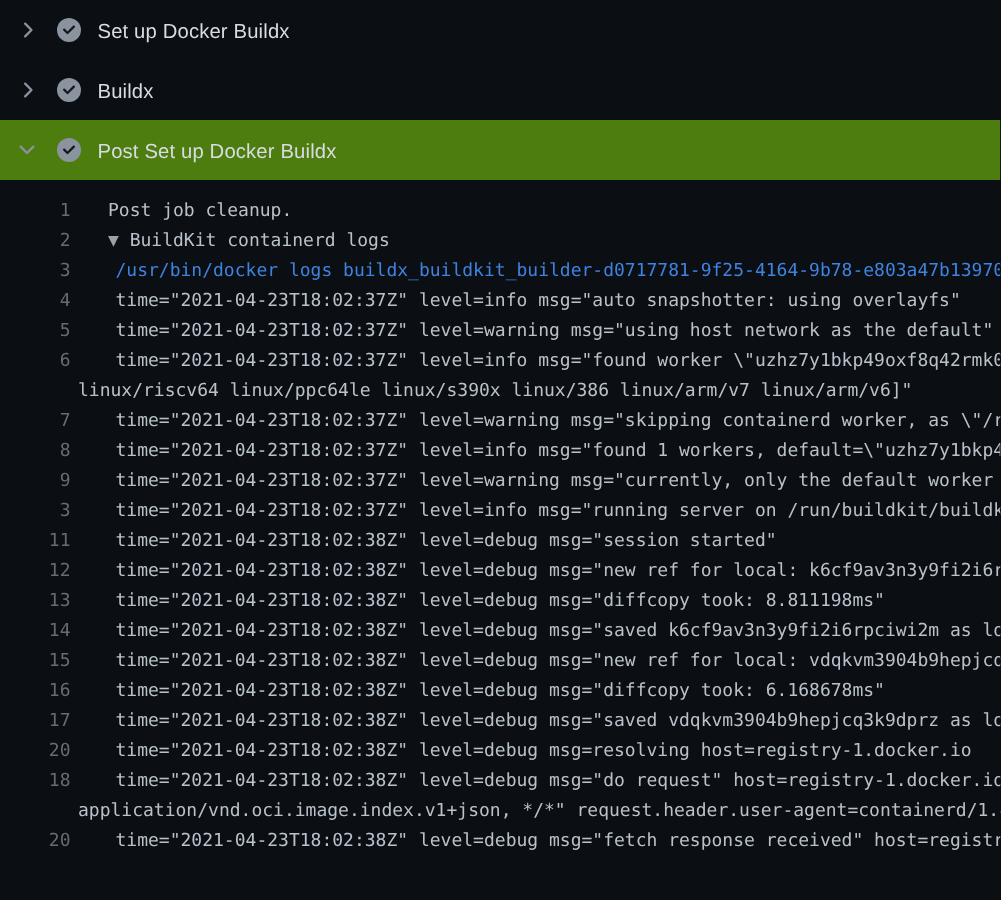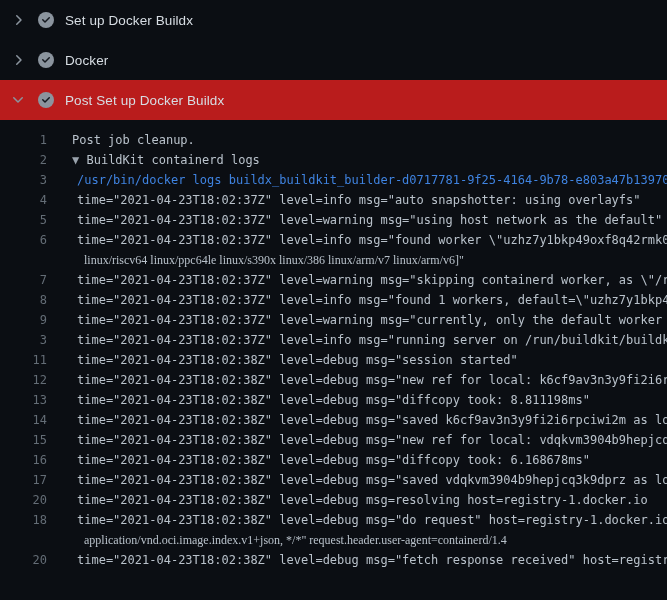--- a/index.html
+++ b/index.html
@@ -14,21 +14,21 @@
   
   .steps { width: 100%; }
   .step-row {
     display: flex;
     align-items: center;
     height: 40px;
     padding-left: 10px;
     box-sizing: border-box;
     cursor: pointer;
   }
-  .step-row.expanded { background: #b91c1c; }
+  .step-row.expanded { background: #4d7c0f; }
   .step-chevron {
     width: 16px; height: 16px;
     display: flex; align-items: center; justify-content: center;
     margin-right: 12px;
     flex: none;
   }
   .step-status {
     width: 16px; height: 16px;
     margin-right: 11px;
     flex: none;
@@ -52,21 +52,21 @@
   .log-ln {
     position: absolute; left: 0; top: 0;
     width: 47px;
     text-align: right;
     color: #646d76;
     cursor: pointer;
   }
   .log-txt { position: absolute; top: 0; white-space: pre; }
   .indent-base  .log-txt { left: 72px; }
   .indent-group .log-txt { left: 77px; }
-  .indent-wrap  .log-txt { left: 84px; font-family: Liberation Serif, serif; }
+  .indent-wrap  .log-txt { left: 52px; }
   .kind-command .log-txt { color: #3f83e0; }
   .group-marker { color: #9aa3ad; cursor: pointer; }
 </style>
 </head>
 <body>
 
 <div class="app">
   <div class="steps">
   <div class="step-row">
     <span class="step-chevron">
@@ -88,21 +88,21 @@
       <svg width="16" height="16" viewBox="0 0 16 16" aria-hidden="true">
         <path class="chev-path" fill="#8b949e" d="M6.22 3.22a.75.75 0 0 1 1.06 0l4.25 4.25a.75.75 0 0 1 0 1.06l-4.25 4.25a.75.75 0 0 1-1.06-1.06L9.94 8 6.22 4.28a.75.75 0 0 1 0-1.06Z"></path>
       </svg>
     </span>
     <span class="step-status">
       <svg width="16" height="16" viewBox="0 0 16 16" aria-hidden="true">
         <circle cx="8" cy="8" r="8" fill="#8b949e"></circle>
         <path fill="#14181f" d="M11.78 5.22a.75.75 0 0 1 0 1.06l-4.25 4.25a.75.75 0 0 1-1.06 0L4.22 8.28a.75.75 0 0 1 1.06-1.06L6.99 8.94l3.72-3.72a.75.75 0 0 1 1.07 0Z"></path>
       </svg>
     </span>
-    <span class="step-label">Docker</span>
+    <span class="step-label">Buildx</span>
   </div>
 
 
   <div class="step-row expanded">
     <span class="step-chevron">
       <svg width="16" height="16" viewBox="0 0 16 16" aria-hidden="true">
         <path class="chev-path" fill="#8b949e" d="M12.78 5.22a.75.75 0 0 1 0 1.06l-4.25 4.25a.75.75 0 0 1-1.06 0L3.22 6.28a.75.75 0 0 1 1.06-1.06L8 8.94l3.72-3.72a.75.75 0 0 1 1.06 0Z"></path>
       </svg>
     </span>
     <span class="step-status">

